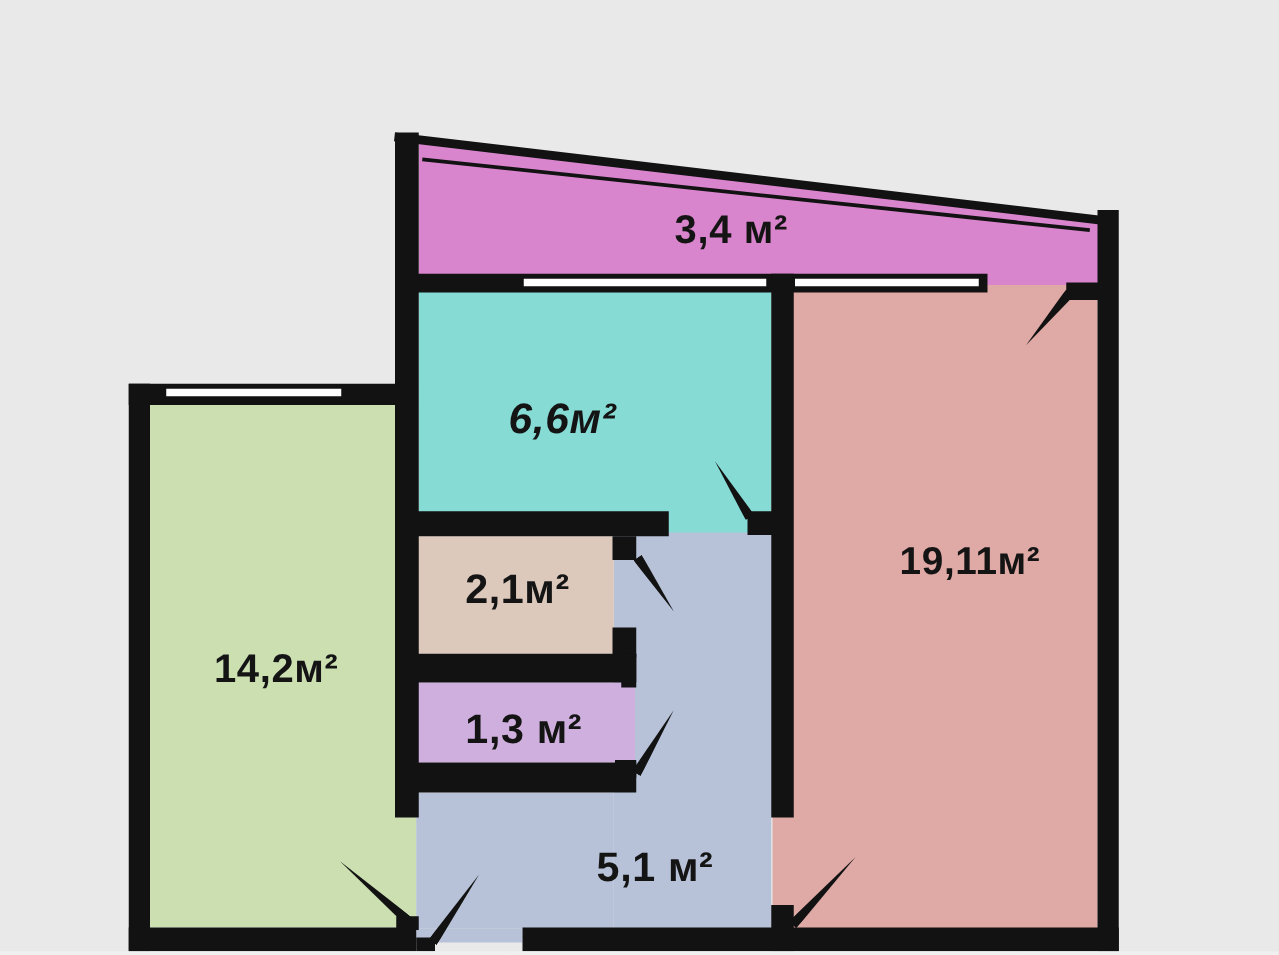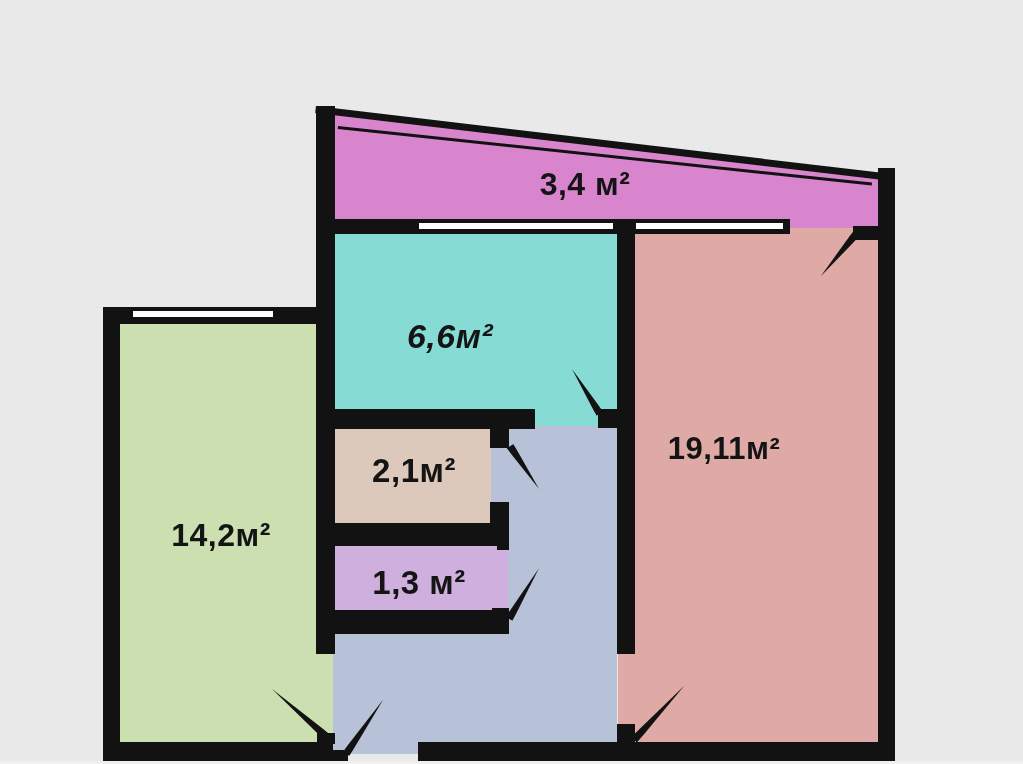--- a/index.html
+++ b/index.html
@@ -65,21 +65,21 @@
   .d-balcony  { left:856px; top:194px; width:55px; transform:rotate(129.8deg); }
   .d-kitchen  { left:600px; top:374px; width:53px; transform:rotate(-121.9deg); }
   .d-storage  { left:510px; top:406px; width:52px; transform:rotate(56deg); }
   .d-wc       { left:509px; top:579px; width:59px; transform:rotate(-59.5deg); }
   .d-bedroom  { left:327px; top:697px; width:73px; transform:rotate(-138.9deg); }
   .d-entrance { left:346px; top:714px; width:66px; transform:rotate(-55.6deg); }
   .d-living   { left:634px; top:700px; width:74px; transform:rotate(-47.2deg); }
   
   .lbl-balcony { left:585px; top:148px; font-size:32px; }
   .lbl-kitchen { left:450px; top:300px; font-size:34px;font-style:italic; }
-  .lbl-living  { left:724px; top:413px; font-size:31px; }
+  .lbl-living  { left:776px; top:413px; font-size:31px; }
   .lbl-bedroom { left:221px; top:499px; font-size:32px; }
   .lbl-storage { left:414px; top:435px; font-size:33px; }
   .lbl-wc      { left:419px; top:547px; font-size:33px; }
   .lbl-hallway { left:524px; top:658px; font-size:33px; }
   
   .bottom-band { left:0; top:725px; width:1023px; height:39px;
     background:linear-gradient(#efefef, #fcfcfc); }
 </style>
 </head>
 <body>
@@ -130,15 +130,16 @@
   <div class="door d-bedroom" style="background-color: rgb(18, 18, 18);"></div>
   <div class="door d-entrance" style="background-color: rgb(18, 18, 18);"></div>
   <div class="door d-living" style="background-color: rgb(18, 18, 18);"></div>
 
   <div class="room-label lbl-balcony">3,4 м²</div>
   <div class="room-label lbl-kitchen">6,6м²</div>
   <div class="room-label lbl-living">19,11м²</div>
   <div class="room-label lbl-bedroom">14,2м²</div>
   <div class="room-label lbl-storage">2,1м²</div>
   <div class="room-label lbl-wc">1,3 м²</div>
+  <div class="room-label lbl-hallway">5,1 м²</div>
 
   <div class="abs bottom-band"></div>
 </div>
 
 </body></html>

